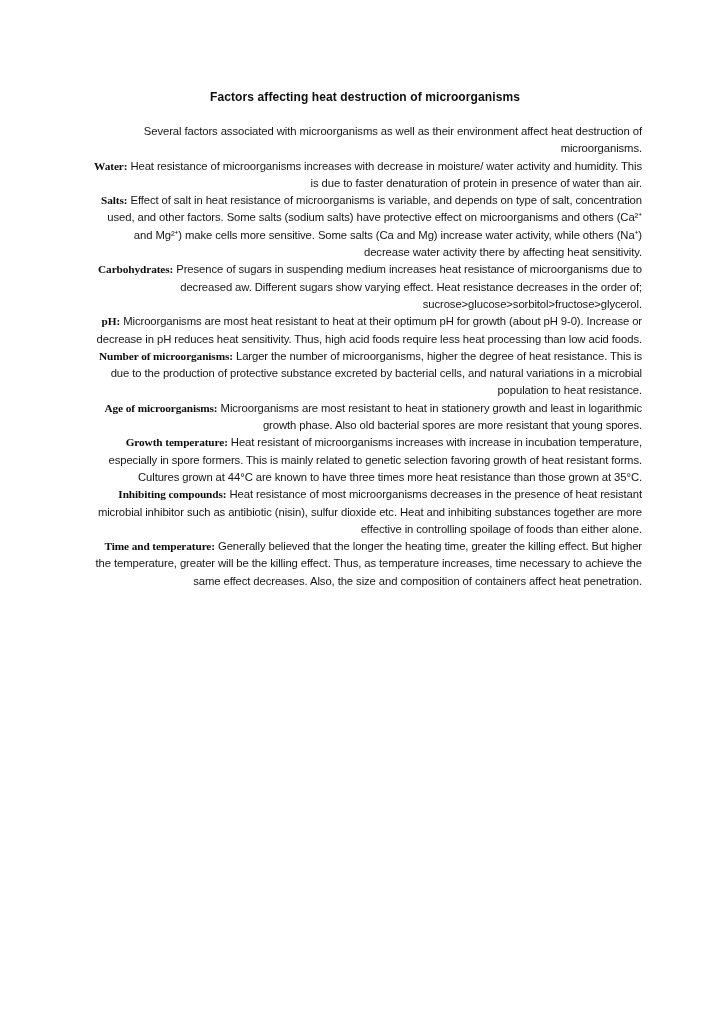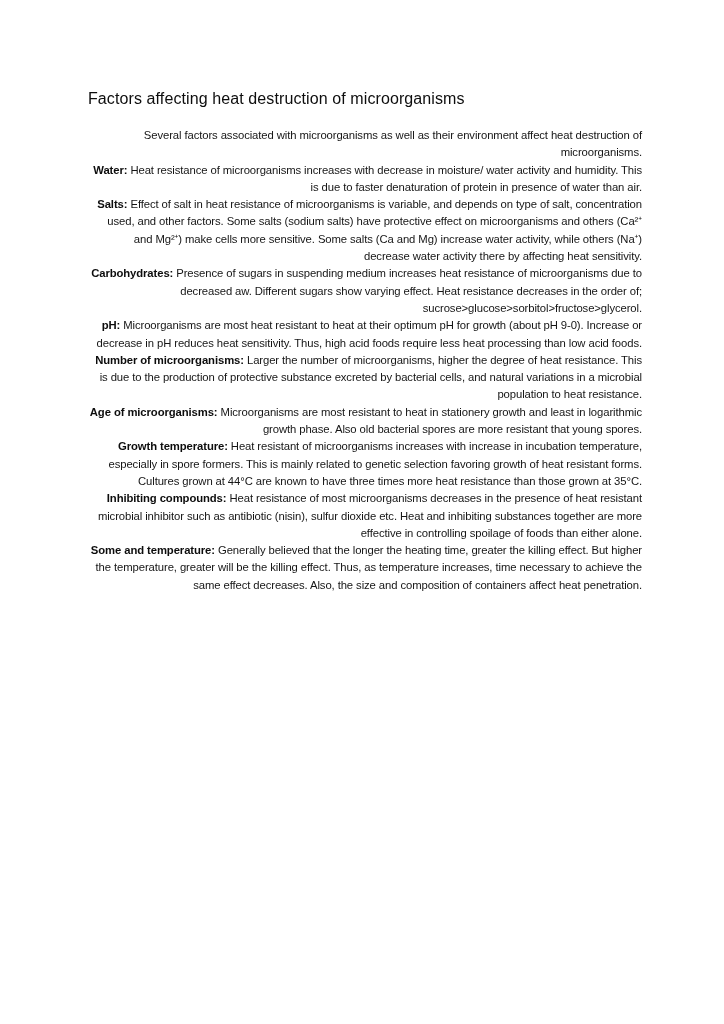--- a/index.html
+++ b/index.html
@@ -16,37 +16,38 @@
     background: #ffffff;
     color: #121212;
   }
   .content {
     position: absolute;
     left: 88px; top: 90px;
     width: 554px;
   }
   .doc-title {
     margin: 0 0 19px 0;
-    text-align: left;
-    font-size: 16px;
-    font-weight: normal;
+    text-align: center;
+    font-size: 12px;
+    font-weight: bold;
     letter-spacing: 0.1px;
     color: #0d0d0d;
   }
   p.para {
     margin: 0;
     font-size: 11.3px;
     line-height: 17.3px;
     letter-spacing: -0.1px;
     color: #151515;
     text-align: right;
   }
   .lead {
     font-weight: bold;
     color: #0d0d0d;
+    font-family: Liberation Serif, serif;
   }
 </style>
 </head>
 <body>
 
 <div class="page">
   <div class="content">
 
     <h1 class="doc-title">Factors affecting heat destruction of microorganisms</h1>
 
@@ -63,16 +64,16 @@
 
 
     <p class="para"><span class="lead">Number of microorganisms:</span><span> Larger the number of microorganisms, higher the degree of heat resistance. This is due to the production of protective substance excreted by bacterial cells, and natural variations in a microbial population to heat resistance.</span></p>
 
     <p class="para"><span class="lead">Age of microorganisms:</span><span> Microorganisms are most resistant to heat in stationery growth and least in logarithmic growth phase. Also old bacterial spores are more resistant that young spores.</span></p>
 
     <p class="para"><span class="lead">Growth temperature:</span><span> Heat resistant of microorganisms increases with increase in incubation temperature, especially in spore formers. This is mainly related to genetic selection favoring growth of heat resistant forms. Cultures grown at 44°C are known to have three times more heat resistance than those grown at 35°C.</span></p>
 
     <p class="para"><span class="lead">Inhibiting compounds:</span><span> Heat resistance of most microorganisms decreases in the presence of heat resistant microbial inhibitor such as antibiotic (nisin), sulfur dioxide etc. Heat and inhibiting substances together are more effective in controlling spoilage of foods than either alone.</span></p>
 
-    <p class="para"><span class="lead">Some and temperature:</span><span> Generally believed that the longer the heating time, greater the killing effect. But higher the temperature, greater will be the killing effect. Thus, as temperature increases, time necessary to achieve the same effect decreases. Also, the size and composition of containers affect heat penetration.</span></p>
+    <p class="para"><span class="lead">Time and temperature:</span><span> Generally believed that the longer the heating time, greater the killing effect. But higher the temperature, greater will be the killing effect. Thus, as temperature increases, time necessary to achieve the same effect decreases. Also, the size and composition of containers affect heat penetration.</span></p>
 
   </div>
 </div>
 
 </body></html>

